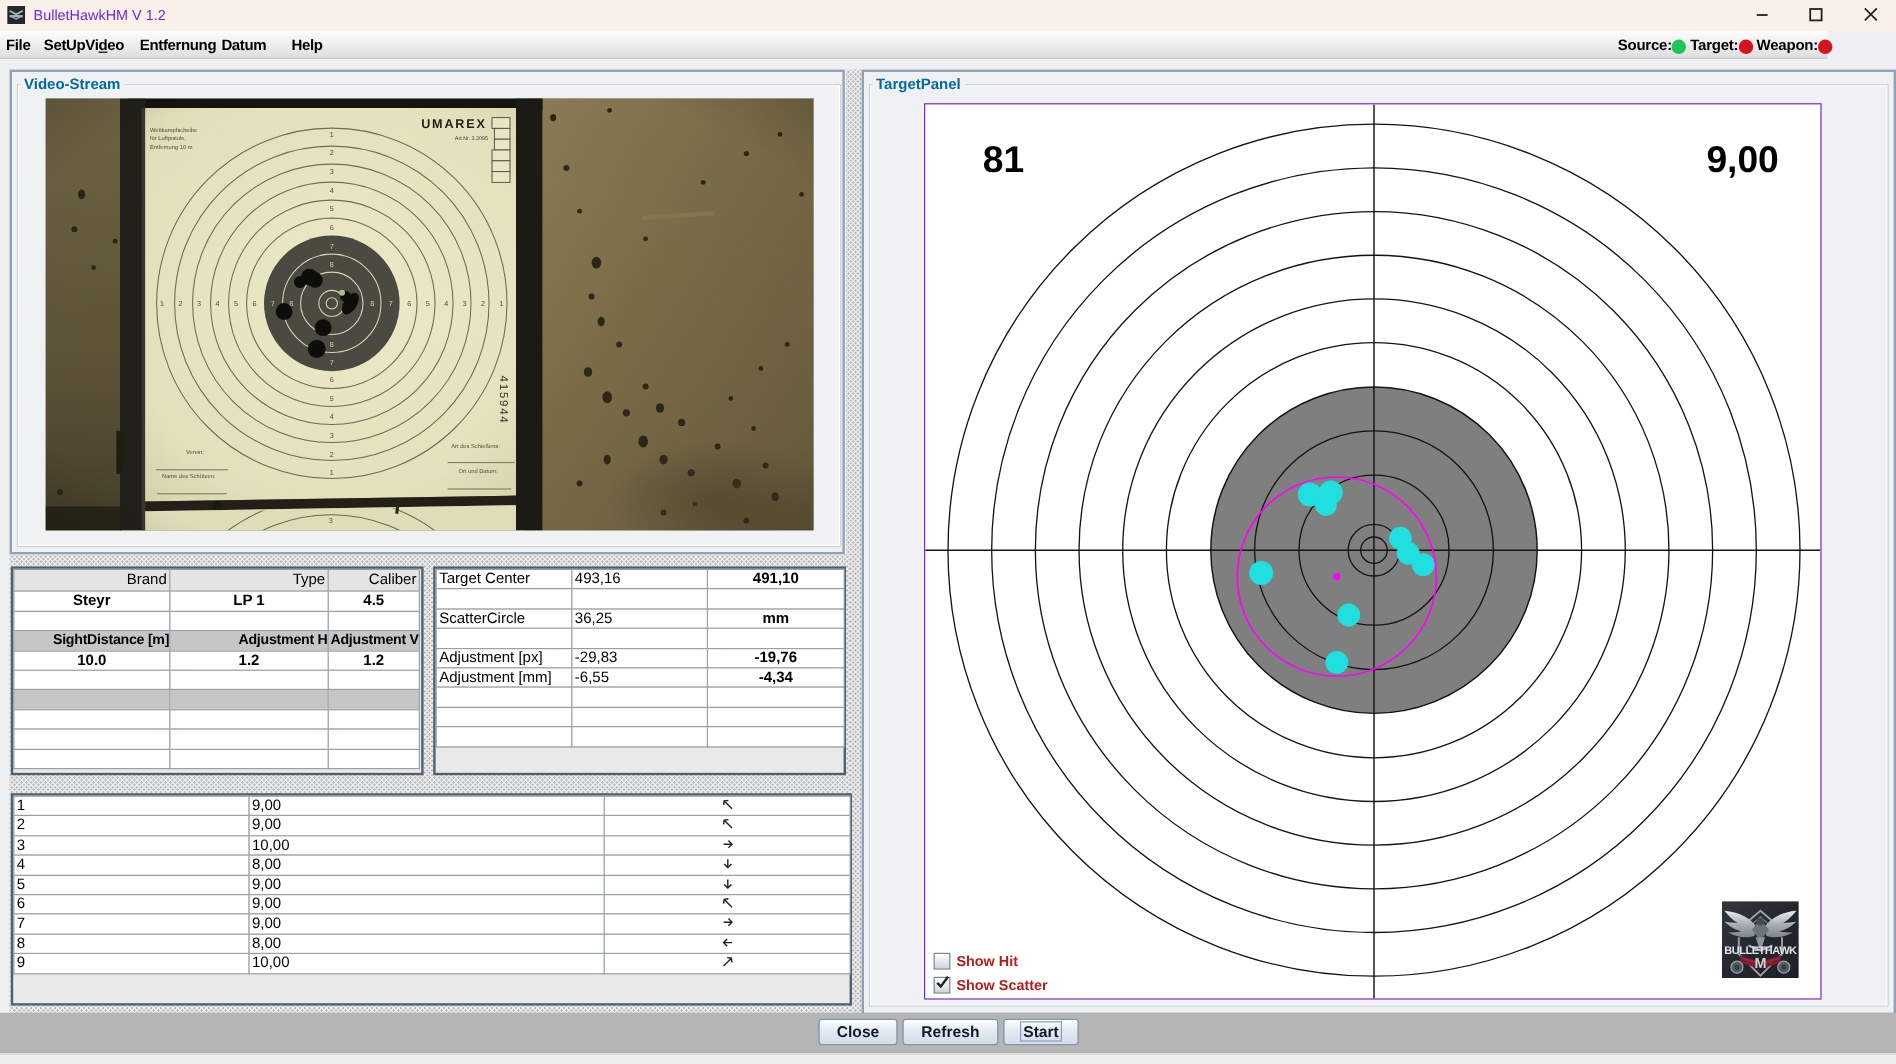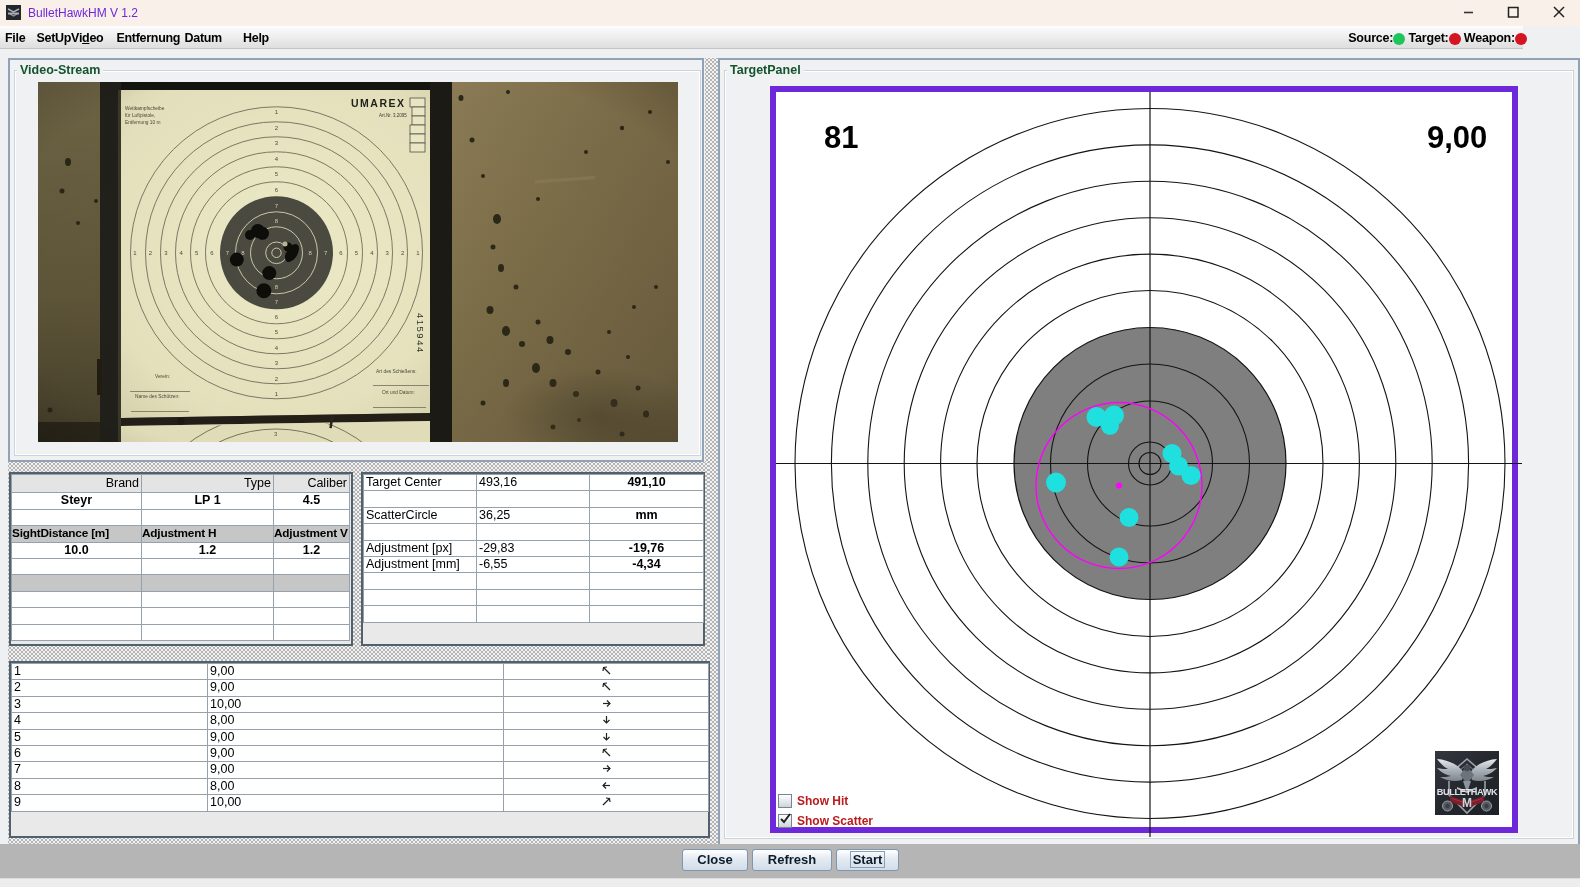--- a/index.html
+++ b/index.html
@@ -9,29 +9,29 @@
 #titlebar{left:0;top:0;width:1580px;height:26px;background:#f9f0ea;}
 #titleicon{left:6px;top:5px;width:15px;height:15px;}
 #titletext{left:28px;top:6px;font-size:12px;color:#6d28d9;}
 
 #menubar{left:0;top:26px;width:1523px;height:22px;background:linear-gradient(#fdfdfd,#ececec 55%,#dedede);border-bottom:1px solid #c4c4c4;text-align:center;}
 .menuitem{position:absolute;top:5px;font-size:12.5px;font-weight:bold;color:#000;letter-spacing:-0.3px;}
 #indic{position:absolute;top:5px;right:-4px;font-size:12.5px;font-weight:bold;color:#000;letter-spacing:-0.2px;}
 .dot{display:inline-block;width:12px;height:12px;border-radius:50%;vertical-align:-2.5px;}
 
 .gpanel{border:2px solid #92a2b6;background:#eff1f3;}
-.gtitle{position:absolute;font-size:12.5px;font-weight:bold;color:#14532d;background:#eff1f3;padding:0 3px;z-index:3;}
+.gtitle{position:absolute;font-size:12.5px;font-weight:bold;color:#0369a1;background:#eff1f3;padding:0 3px;z-index:3;}
 .etched{position:absolute;border:1px solid #cdd3da;box-shadow:inset 0 0 0 1px #ffffff;}
 
 .pane{position:absolute;border:2px solid #51606d;background:#e9e9e9;}
 table{border-collapse:collapse;table-layout:fixed;}
 td{border:1px solid #97a1ab;font-size:12.5px;color:#000;padding:0 2px;height:15.4px;line-height:15.4px;overflow:hidden;white-space:nowrap;background:#fff;}
 td.h{height:17.4px;line-height:17.4px;}
 td.h{background:#e4e4e4;text-align:right;}
-td.b{background:#c6c6c6;font-weight:bold;text-align:left;font-size:11.8px;letter-spacing:-0.2px;padding:0;}
+td.b{background:#c6c6c6;font-weight:bold;text-align:right;font-size:11.8px;letter-spacing:-0.2px;padding:0;}
 td.g{background:#c6c6c6;}
 td.c{text-align:center;font-weight:bold;}
 
 .btn{position:absolute;top:849px;height:20px;border:1px solid #7f96ad;border-radius:3px;background:linear-gradient(#ffffff,#e3eaf2 45%,#d2dde9);font-size:13px;font-weight:bold;color:#0e1c2a;text-align:center;line-height:20px;}
 #btnbar{left:0;top:844px;width:1580px;height:34px;background:#b5b5b5;}
 #bottomstrip{left:0;top:878px;width:1580px;height:9px;background:#ededed;border-top:1px solid #dcdcdc;}
 .dotted{background-color:#f2f2f2;background-image:radial-gradient(#b4b4b4 0.8px,transparent 1.05px),radial-gradient(#b4b4b4 0.8px,transparent 1.05px);background-size:4px 4px;background-position:0 0,2px 2px;}
 
 .cb{position:absolute;width:12px;height:12px;border:1px solid #77858f;background:linear-gradient(#ffffff,#ccd5dc);}
 .cblabel{position:absolute;font-size:12px;font-weight:bold;color:#b91c1c;}
@@ -472,21 +472,21 @@
               <path d="M5,2 L8.5,2.5 L9,6" fill="none" stroke="#222" stroke-width="1.2"></path>
             </svg></td>
         </tr>
 </tbody>
     </table>
 </div>
 
 <div class="gpanel abs" style="left:718px;top:58px;width:858px;height:784px"></div>
 <div class="etched abs" style="left:724px;top:70px;width:848px;height:767px"></div>
 <div class="gtitle abs" style="left:727px;top:63px">TargetPanel</div>
-<div class="abs" style="left:770px;top:86px;width:748px;height:747px;background:#fff;border:6px solid #6d28d9;box-sizing:border-box" id="targetarea">
+<div class="abs" style="left:770px;top:86px;width:748px;height:747px;background:#fff;border:1px solid #6d28d9;box-sizing:border-box" id="targetarea">
 <svg width="746" height="745" viewBox="0 0 746 745" id="tsvg">
 <g stroke="#141414" stroke-width="1.1" fill="none">
 <circle cx="374" cy="371.5" r="355"></circle>
 <circle cx="374" cy="371.5" r="318.6"></circle>
 <circle cx="374" cy="371.5" r="282.2"></circle>
 <circle cx="374" cy="371.5" r="245.8"></circle>
 <circle cx="374" cy="371.5" r="209.4"></circle>
 <circle cx="374" cy="371.5" r="173"></circle>
 </g>
 <circle cx="374" cy="371.5" r="136" fill="#7f7f7f" stroke="#141414" stroke-width="1.2"></circle>

